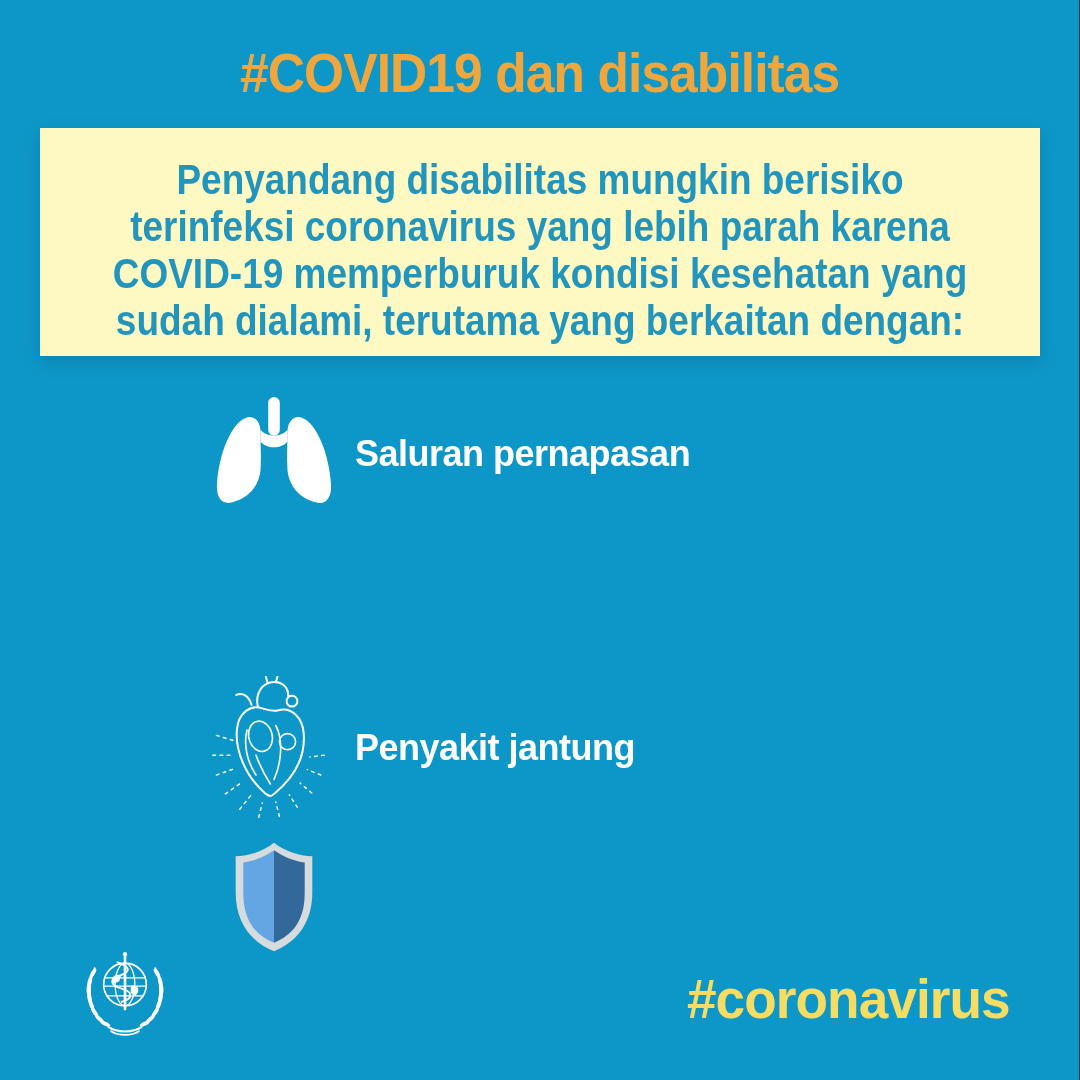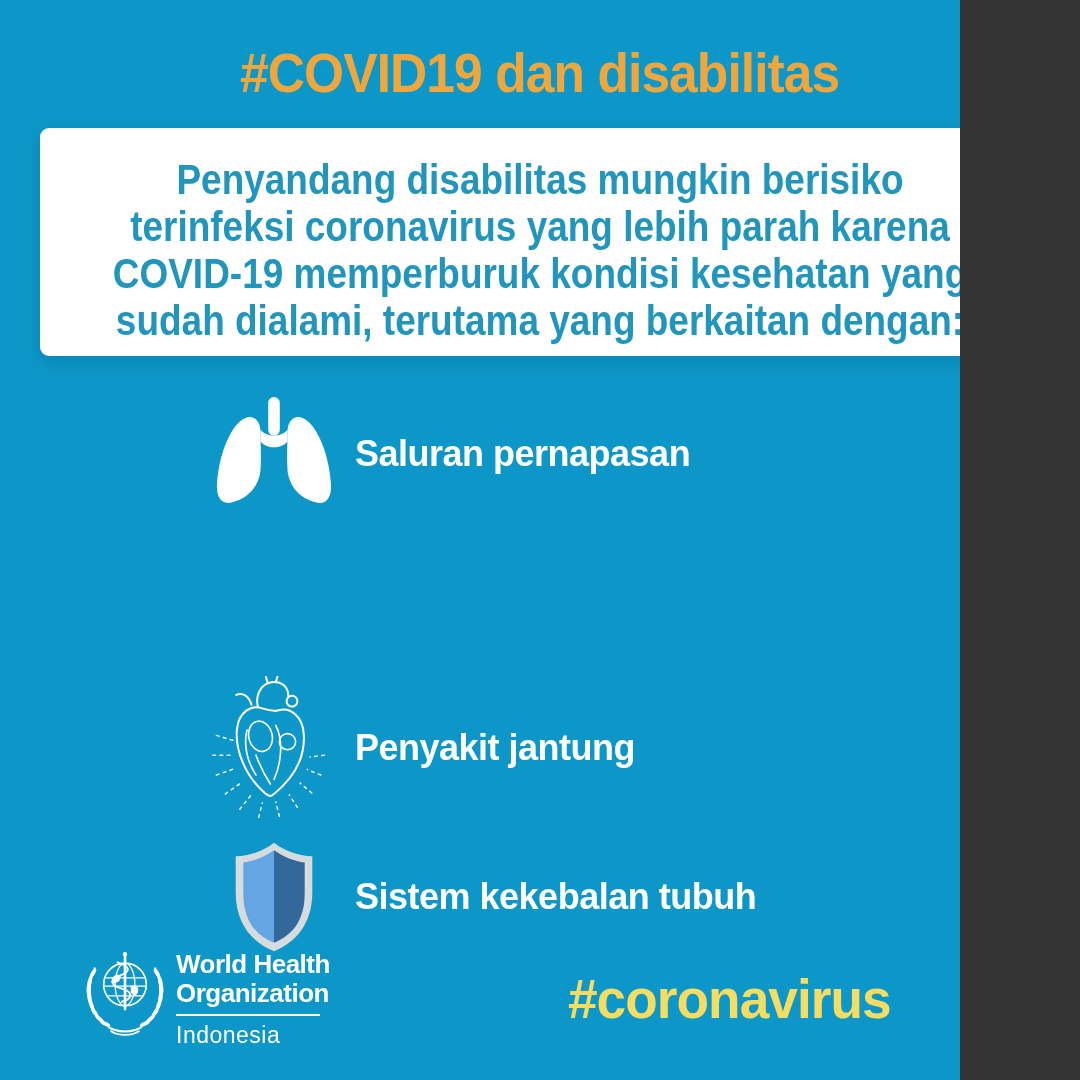--- a/index.html
+++ b/index.html
@@ -1,30 +1,30 @@
 <!DOCTYPE html>
 <html><head>
 <meta charset="utf-8">
 <style>
   html,body{margin:0;padding:0;background:#333;}
   .canvas{
-    position:relative;width:960px;height:1080px;overflow:hidden;
+    position:relative;width:1079px;height:1080px;overflow:hidden;
     background:#0D97C8;
     font-family:"Liberation Sans", sans-serif;
   }
   
   .title{
     position:absolute;top:40px;left:0;width:1080px;text-align:center;
     color:#EFA63D;font-size:56px;font-weight:bold;letter-spacing:-1px;
   }
   .title-inner{display:inline-block;transform:scaleX(0.92);transform-origin:center;}
   
   .intro-box{
     position:absolute;left:40px;top:128px;width:1000px;height:228px;
-    background:#ffffff;box-shadow:0 6px 16px rgba(0,50,80,0.18);border-radius:9px;
+    background:#fef9c3;box-shadow:0 6px 16px rgba(0,50,80,0.18);
   }
   .intro-text{
     position:relative;width:1140px;margin-left:-70px;padding-top:28px;
     transform:scaleX(0.88);transform-origin:center;
     text-align:center;white-space:pre-line;
     color:#2295BD;font-size:42px;line-height:47px;font-weight:bold;
   }
   
   .item{position:absolute;left:10px;width:1080px;}
   .icon-box{
@@ -126,21 +126,20 @@
             <path d="M48,11 C38,18 26,23 15,24 L15,56 C15,86 28,102 48,110 C68,102 81,86 81,56 L81,24 C70,23 58,18 48,11 Z"></path>
           </clipPath>
         </defs>
         <path d="M48,3 C37,12 21,17 7,17.5 L7,56 C7,90 25,110 48,119 C71,110 89,90 89,56 L89,17.5 C75,17 59,12 48,3 Z" fill="#D6DBDE"></path>
         <g clip-path="url(#shieldClip)">
           <rect x="0" y="0" width="48" height="122" fill="#64A6E4"></rect>
           <rect x="48" y="0" width="48" height="122" fill="#33689B"></rect>
         </g>
       </svg>
     </div>
-    <div class="item-label">Sistem kekebalan tubuh</div>
   </div>
 
   <div class="who-block">
     <div>
       <svg width="82" height="87" viewBox="0 0 100 106" aria-hidden="true">
         <g stroke="#FFFFFF" fill="none" stroke-linecap="round">
           <circle cx="50" cy="42" r="26" stroke-width="2"></circle>
           <line x1="26" y1="34" x2="74" y2="34" stroke-width="1.6"></line>
           <line x1="24" y1="44" x2="76" y2="44" stroke-width="1.6"></line>
           <line x1="28" y1="56" x2="72" y2="56" stroke-width="1.6"></line>
@@ -168,25 +167,19 @@
             <ellipse cx="91" cy="67" rx="6.5" ry="2.4" transform="rotate(112 91 67)"></ellipse>
             <ellipse cx="87" cy="76" rx="6.5" ry="2.4" transform="rotate(125 87 76)"></ellipse>
             <ellipse cx="81" cy="84" rx="6.5" ry="2.4" transform="rotate(140 81 84)"></ellipse>
             <ellipse cx="74" cy="90" rx="6.5" ry="2.4" transform="rotate(155 74 90)"></ellipse>
           </g>
           <path d="M30,94 C40,101 60,101 70,94" stroke-width="2.4"></path>
           <path d="M33,99 C42,105 58,105 67,99" stroke-width="2"></path>
         </g>
       </svg>
     </div>
-    <div class="who-text">
-      <div class="who-org">World Health</div>
-      <div class="who-org">Organization</div>
-      <div class="who-divider"></div>
-      <div class="who-region">Indonesia</div>
-    </div>
   </div>
 
   <div class="hashtag">
     <span class="hashtag-inner">#coronavirus</span>
   </div>
 
 </div>
 
 </body></html>

